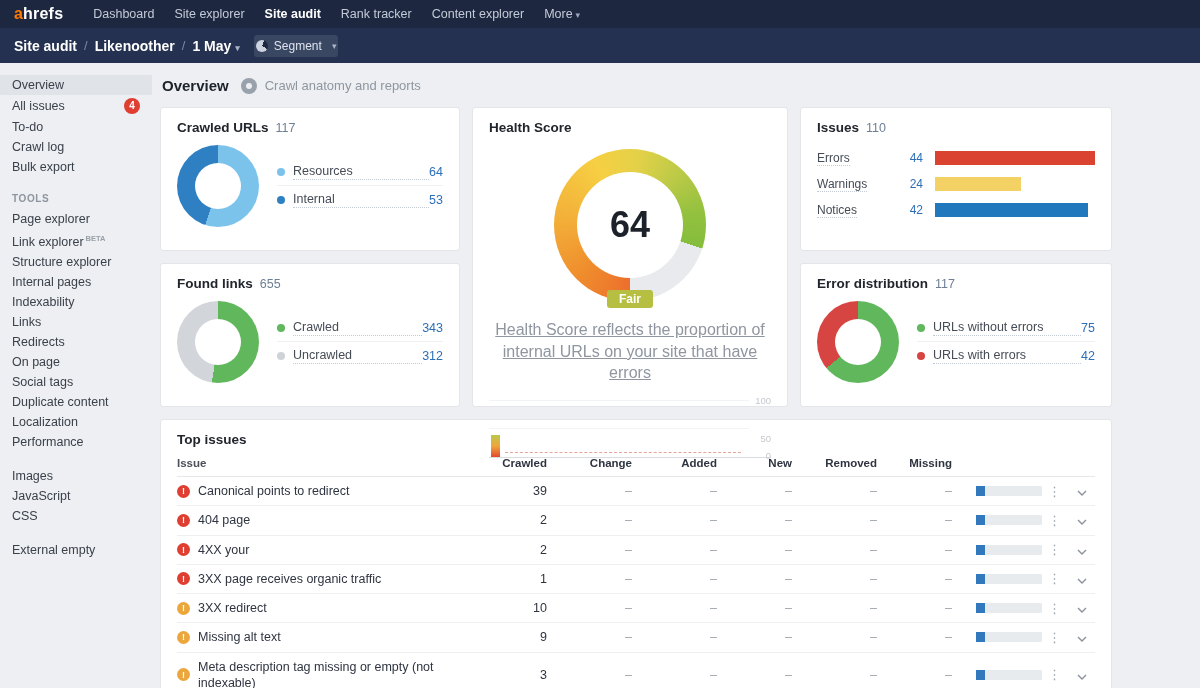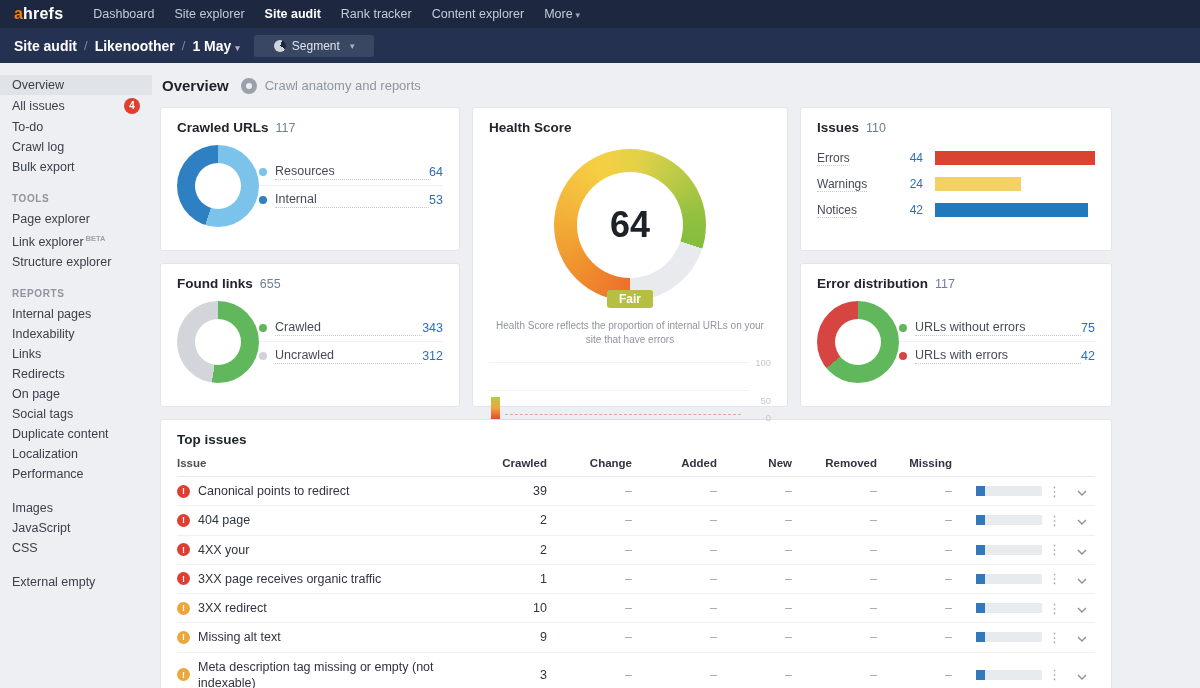--- a/index.html
+++ b/index.html
@@ -13,21 +13,21 @@
   .nav-item { color:#c3cad8; font-size:12.5px; line-height:36px; padding:0 10px; cursor:pointer; white-space:nowrap; }
   .nav-item.active { color:#fff; font-weight:700; }
   .nav-caret { font-size:9px; margin-left:3px; color:#9aa5bd; }
 
   
   .subnav { height:35px; background:#243150; display:flex; align-items:center; padding:0 14px; }
   .bc-seg { color:#fff; font-size:14px; font-weight:700; cursor:pointer; }
   .bc-sep { color:#7f89a3; font-size:13px; margin:0 7px; }
   .bc-caret { font-size:9px; color:#aab3c7; margin-left:4px; }
   .segment-btn { margin-left:14px; background:#3a4763; color:#dde3ee; font-size:12px;
-                 padding:4px 20px; border-radius:3px; display:flex; align-items:center; gap:6px; cursor:pointer; }
+                 padding:4px 2px; border-radius:3px; display:flex; align-items:center; gap:6px; cursor:pointer; }
   .segment-icon { width:12px; height:12px; border-radius:50%;
                   background:conic-gradient(from 20deg,#1d2840 0 100deg,#cdd4e0 100deg 360deg); }
 
   
   .shell { display:flex; height:617px; }
   .sidebar { width:152px; flex-shrink:0; padding-top:12px; }
   .side-item { font-size:12.5px; color:#3b414b; padding:3px 12px; display:flex;
                justify-content:space-between; align-items:center; cursor:pointer; line-height:14px; }
   .side-item.active { background:#e0e3e8; }
   .badge { background:#df3e31; color:#fff; font-size:10px; font-weight:700; width:16px; height:16px;
@@ -45,21 +45,21 @@
   .ov-sub { font-size:13px; color:#8f96a0; }
 
   .grid { display:grid; grid-template-columns:300px 316px 312px; grid-auto-rows:144px; gap:12px; width:952px; }
   .card { background:#fff; border:1px solid #e3e5e9; border-radius:3px; padding:12px 16px; }
   .card.health  { grid-column:2; grid-row:1 / span 2; }
   .card-head { display:flex; align-items:baseline; gap:7px; }
   .card-title { font-size:13.5px; font-weight:700; color:#21252c; }
   .card-count { font-size:12.5px; color:#6e7f93; }
 
   
-  .donut-wrap { display:flex; align-items:center; margin-top:10px; }
+  .donut-wrap { display:flex; align-items:center; gap:18px; margin-top:10px; }
   .donut { width:82px; height:82px; border-radius:50%; position:relative; flex-shrink:0; }
   .donut::after { content:""; position:absolute; inset:18px; border-radius:50%; background:#fff; }
   .donut.crawled-urls { background:conic-gradient(#7cc3ec 0 55%, #2f80c3 55% 100%); }
   .donut.found-links  { background:conic-gradient(#61b75c 0 52.4%, #d2d6da 52.4% 100%); }
   .donut.err-dist     { background:conic-gradient(#61b75c 0 64%, #d64541 64% 100%); }
   .legend { flex:1; }
   .legend-row { display:flex; align-items:center; height:27px; border-bottom:1px solid #eef0f3; font-size:12.5px; }
   .legend-row:last-child { border-bottom:none; }
   .dot { width:8px; height:8px; border-radius:50%; margin-right:8px; flex-shrink:0; }
   .legend-label { color:#454c56; flex:1; border-bottom:1px dotted #c4cad1; align-self:center; line-height:15px; }
@@ -82,21 +82,21 @@
   .gauge-ring { width:100%; height:100%; border-radius:50%;
     background:conic-gradient(from 180deg,
       #ed6f2d 0%, #ef8c2c 12%, #f3b33a 28%, #f6cf43 42%, #e3d148 52%,
       #bcca47 62%, #93c13f 72%, #85bd3c 80%, #e8eaed 80%, #e8eaed 100%); position:relative; }
   .gauge-ring::after { content:""; position:absolute; inset:23px; background:#fff; border-radius:50%; }
   .gauge-score { position:absolute; inset:0; display:flex; align-items:center; justify-content:center;
                  font-size:36px; font-weight:700; color:#1d2129; }
   .gauge-badge { position:absolute; bottom:-7px; left:50%; transform:translateX(-50%);
                  background:#b6bf41; color:#fff; font-size:12px; font-weight:700;
                  padding:2px 12px; border-radius:3px; }
-  .health-desc { font-size:10px; color:#8f96a0; text-align:center; margin:18px auto 0; width:272px; line-height:1.35; }
+  .health-desc { font-size:16px; color:#8f96a0; text-align:center; margin:18px auto 0; width:272px; line-height:1.35;text-decoration:underline; }
   .minichart { position:relative; height:60px; margin-top:14px; border-bottom:1px solid #d9dce0; }
   .axis-label { position:absolute; right:0; font-size:9.5px; color:#c4c9ce; }
   .al-100 { top:-3px; } .al-50 { top:35px; } .al-0 { bottom:-4px; }
   .gridline { position:absolute; left:0; right:22px; height:1px; background:#f1f3f5; }
   .gl-100 { top:2px; } .gl-50 { top:30px; }
   .grad-bar { position:absolute; left:2px; bottom:0; width:9px; height:22px;
               background:linear-gradient(to top,#e2492f,#efa63c,#b9c94a); }
   .dashline { position:absolute; left:16px; right:30px; bottom:4px; border-top:1px dashed #e5a49c; }
 
   
@@ -169,21 +169,20 @@
     <div class="side-item">
         <span>Page explorer</span>
       </div>
     <div class="side-item">
         <span><span>Link explorer</span><span class="beta">BETA</span></span>
       </div>
     <div class="side-item">
         <span>Structure explorer</span>
       </div>
 
-    <div class="side-title">REPORTS</div>
     <div class="side-item">
         <span>Internal pages</span>
       </div>
     <div class="side-item">
         <span>Indexability</span>
       </div>
     <div class="side-item">
         <span>Links</span>
       </div>
     <div class="side-item">

